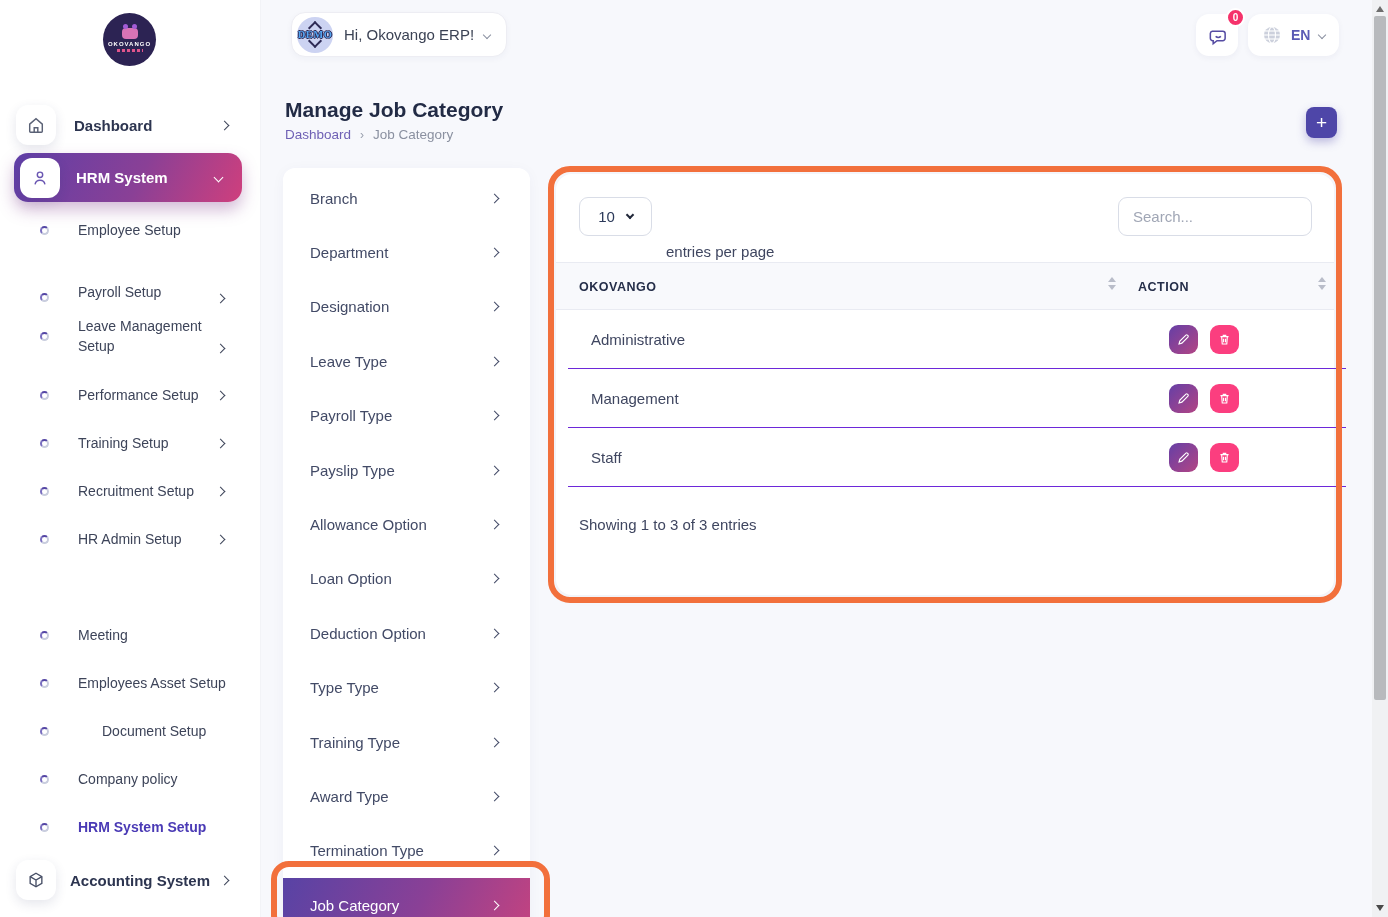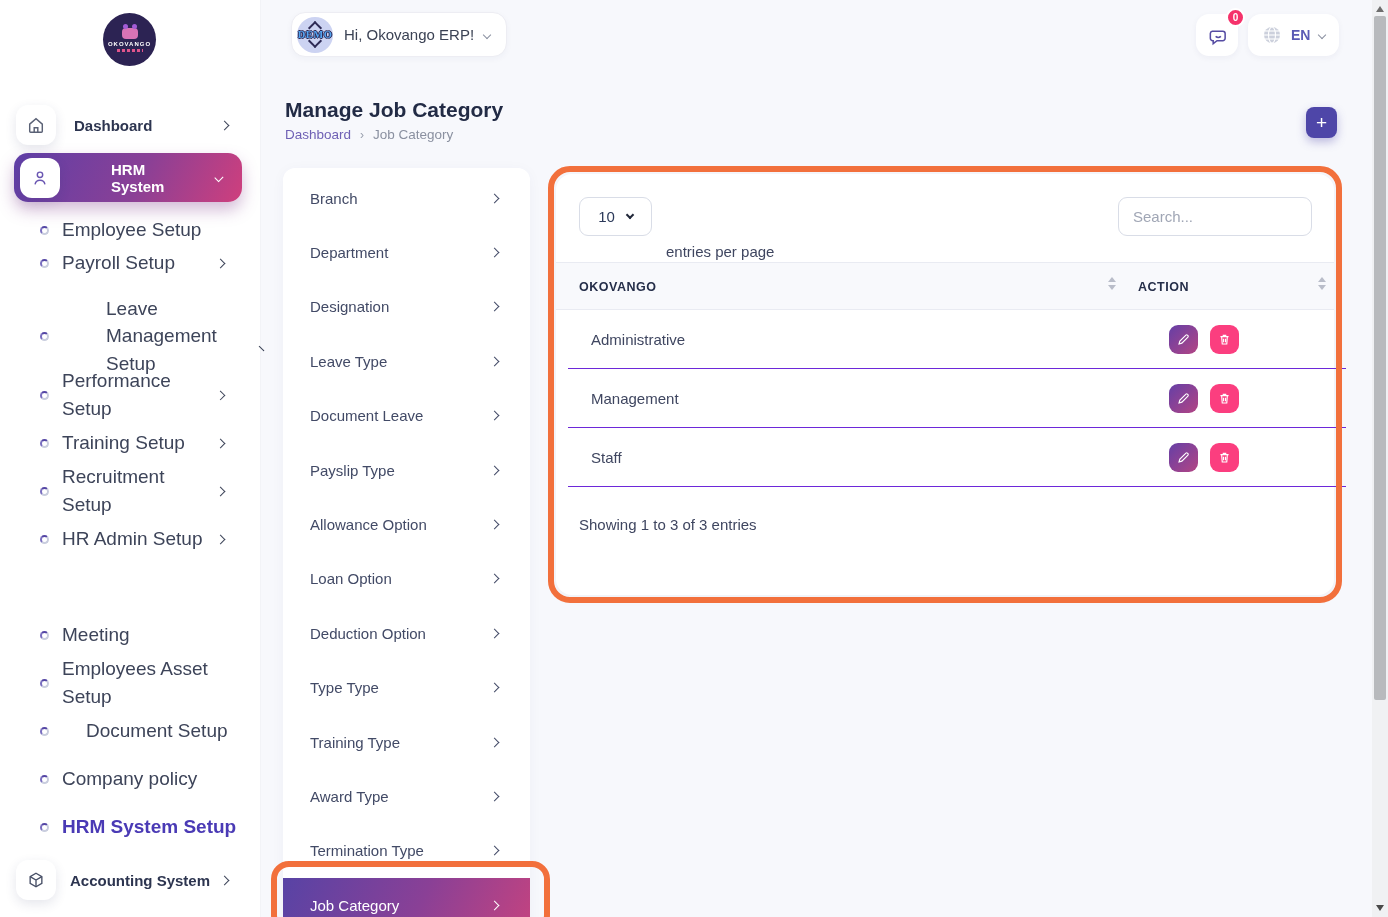--- a/index.html
+++ b/index.html
@@ -23,28 +23,28 @@
   .nav-top { position:absolute; left:16px; width:230px; height:48px; display:flex; align-items:center; }
   .icon-sq { width:40px; height:40px; background:#ffffff; border-radius:12px; box-shadow:0 4px 12px rgba(40,50,100,0.12);
     display:flex; align-items:center; justify-content:center; flex-shrink:0; }
   .nav-top-label { margin-left:18px; font-size:15px; font-weight:600; color:#2d3550; }
   .chev { display:inline-block; width:7px; height:7px; border-right:1.8px solid currentColor; border-bottom:1.8px solid currentColor; transform:rotate(-45deg); }
   .chev.down { transform:rotate(45deg); }
   .nav-top .chev { margin-left:auto; margin-right:18px; color:#3d4459; }
 
   .hrm-block { position:absolute; left:14px; top:153px; width:228px; height:49px; border-radius:14px;
     background:linear-gradient(115deg,#5f3fa7 0%,#8a4096 55%,#cf3f7d 100%);
-    box-shadow:0 8px 16px rgba(130,60,140,0.35); display:flex; align-items:center; padding-left:6px;gap:35px; }
+    box-shadow:0 8px 16px rgba(130,60,140,0.35); display:flex; align-items:center; padding-left:6px; }
   .hrm-block .nav-top-label { color:#ffffff; margin-left:16px; }
   .hrm-block .chev { margin-left:auto; margin-right:20px; color:#ffffff; }
 
   .sub-item { position:absolute; left:16px; width:230px; height:48px; display:flex; align-items:center; cursor:pointer; }
   .bullet { width:9px; height:9px; border-radius:50%; border:2px solid #c9cdde; border-top-color:#5446a4; border-left-color:#7a6fc0;
     margin-left:24px; flex-shrink:0; }
-  .sub-label { margin-left:13px; font-size:19px; color:#3d4459; line-height:1.45; }
+  .sub-label { margin-left:29px; font-size:14px; color:#3d4459; line-height:1.45; }
   .sub-item .chev { margin-left:auto; margin-right:22px; color:#3d4459; }
   .sub-item.active .sub-label { color:#4a3ab5; font-weight:700; }
   .sub-item.wrap .sub-label { width:132px; }
   .sub-item.wrap { align-items:center; height:60px; }
   .sub-item.wrap .chev { align-self:flex-end; margin-bottom:14px; }
 
   
   .greet-pill { position:absolute; left:291px; top:12px; height:45px; background:#ffffff; border:1px solid #ededf3;
     border-radius:14px; display:flex; align-items:center; padding:0 16px 0 5px; box-shadow:0 2px 6px rgba(30,40,90,0.04); }
   .demo-av { width:36px; height:36px; border-radius:50%; background:#ccd3f2; display:flex; flex-direction:column; align-items:center; justify-content:center; overflow:hidden;font-family:Liberation Serif, serif; }
@@ -154,26 +154,26 @@
       </svg>
     </span>
     <span class="nav-top-label">HRM System</span>
     <span class="chev down"></span>
   </div>
 
   <div class="sub-item" style="top:206px;">
     <span class="bullet"></span>
     <span class="sub-label">Employee Setup</span>
   </div>
-  <div class="sub-item" style="top:239px;">
+  <div class="sub-item" style="top:254px;align-items:flex-end;">
     <span class="bullet"></span>
     <span class="sub-label">Payroll Setup</span>
     <span class="chev"></span>
   </div>
-  <div class="sub-item wrap" style="top:306px;gap:44px;">
+  <div class="sub-item wrap" style="top:306px;">
     <span class="bullet"></span>
     <span class="sub-label">Leave Management Setup</span>
     <span class="chev"></span>
   </div>
   <div class="sub-item" style="top:371px;">
     <span class="bullet"></span>
     <span class="sub-label">Performance Setup</span>
     <span class="chev"></span>
   </div>
   <div class="sub-item" style="top:419px;">
@@ -273,21 +273,21 @@
     </div>
   <div class="sm-item">
       <span>Designation</span>
       <span class="chev"></span>
     </div>
   <div class="sm-item">
       <span>Leave Type</span>
       <span class="chev"></span>
     </div>
   <div class="sm-item">
-      <span>Document Leave</span>
+      <span>Payroll Type</span>
       <span class="chev"></span>
     </div>
   <div class="sm-item">
       <span>Payslip Type</span>
       <span class="chev"></span>
     </div>
   <div class="sm-item">
       <span>Allowance Option</span>
       <span class="chev"></span>
     </div>

